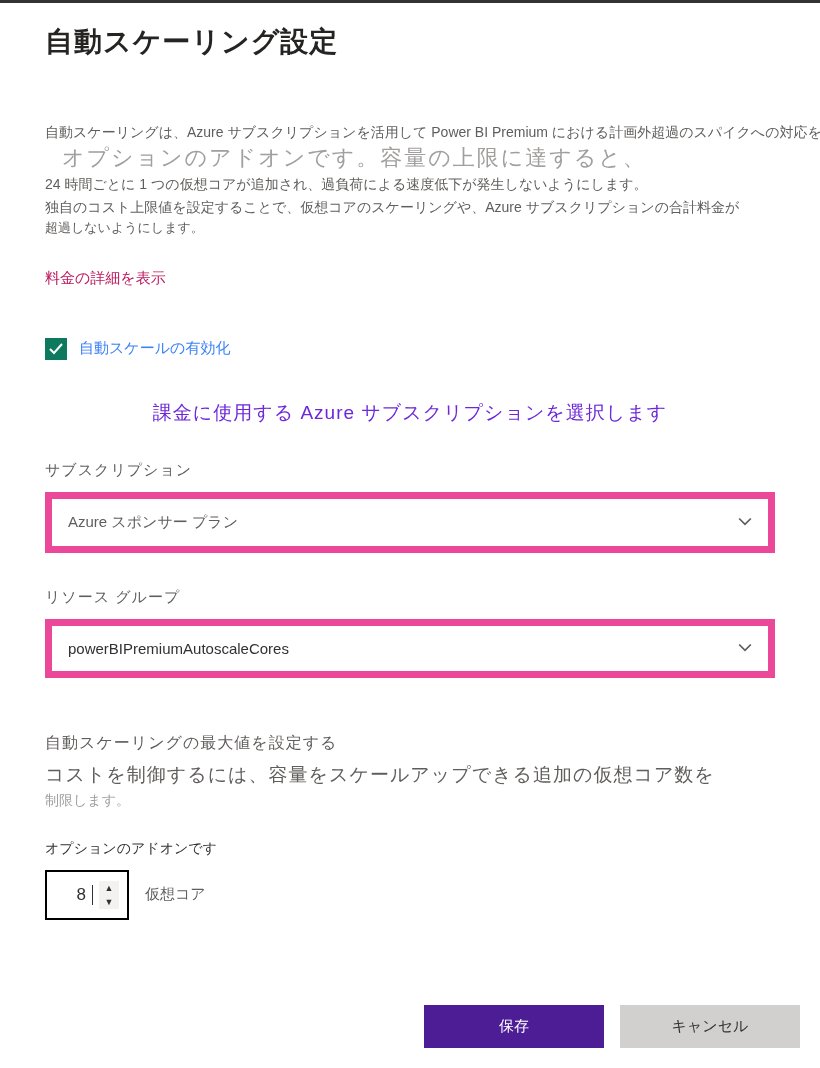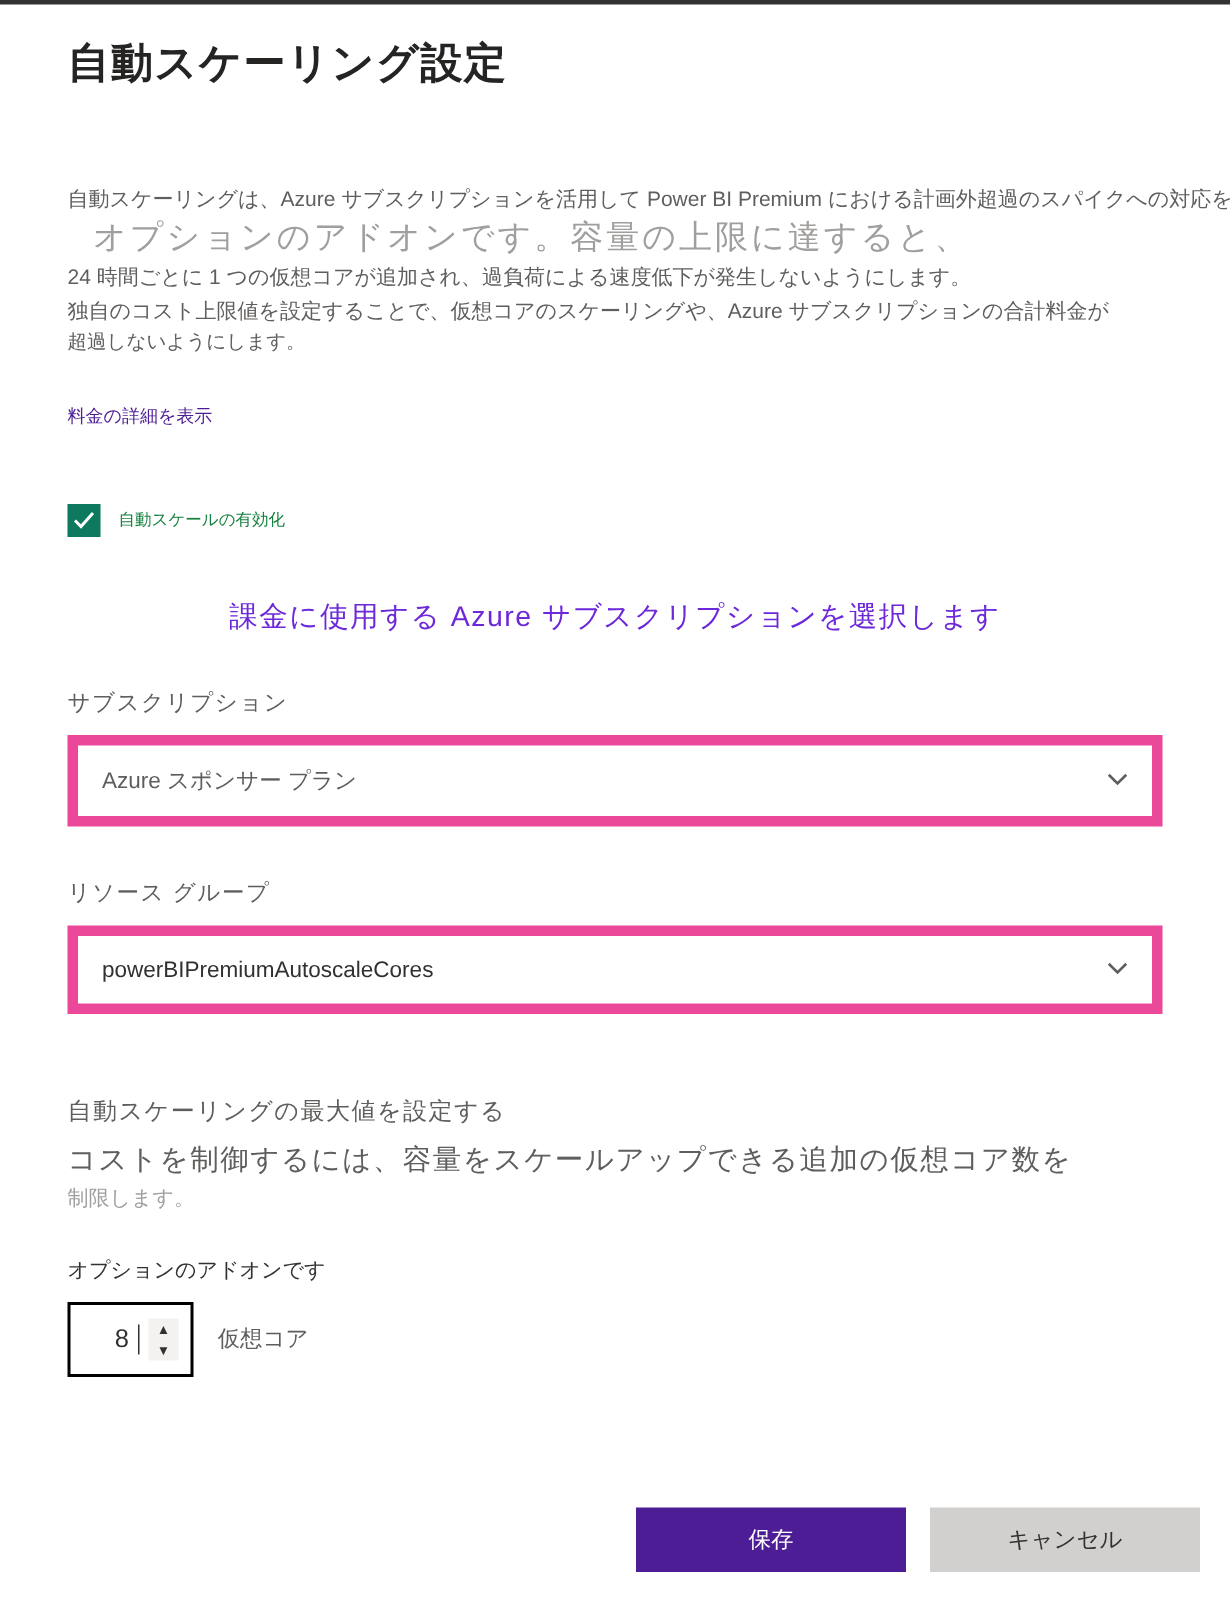--- a/index.html
+++ b/index.html
@@ -34,22 +34,22 @@
     .desc-bold-overlay {
       font-size: 22px;
       color: #a19f9d;
       font-weight: 400;
       letter-spacing: 2px;
       position: absolute;
       top: 22px;
       left: 17px;
     }
     .pricing-link {
-      color: #4c1d95;
-      font-size: 12px;
+      color: #be185d;
+      font-size: 15px;
       margin-top: 30px;
       display: inline-block;
       cursor: pointer;
     }
     .checkbox-row {
       display: flex;
       align-items: center;
       margin-top: 50px;
       margin-bottom: 40px;
     }
@@ -58,22 +58,22 @@
       height: 22px;
       background: #0d7a5f;
       display: flex;
       align-items: center;
       justify-content: center;
       margin-right: 12px;
       cursor: pointer;
     }
     .checkbox svg { width: 16px; height: 16px; }
     .checkbox-label {
-      font-size: 11px;
-      color: #15803d;
+      font-size: 15px;
+      color: #3b82f6;
     }
     .section-title {
       font-size: 19px;
       color: #6d28d9;
       margin-bottom: 35px;
       letter-spacing: 1px;
       text-align: center;
     }
     .field-label {
       font-size: 15px;

